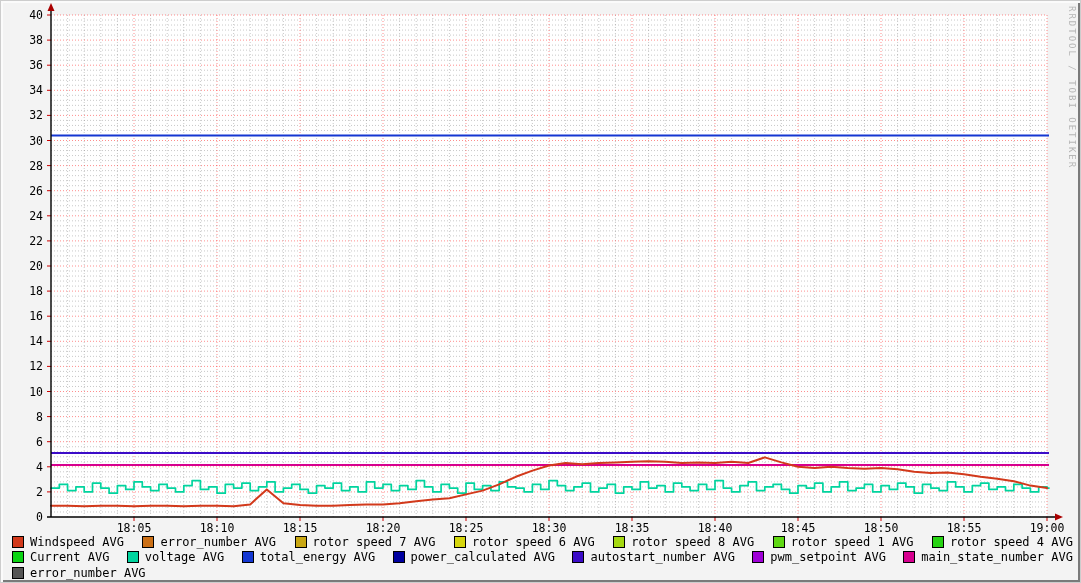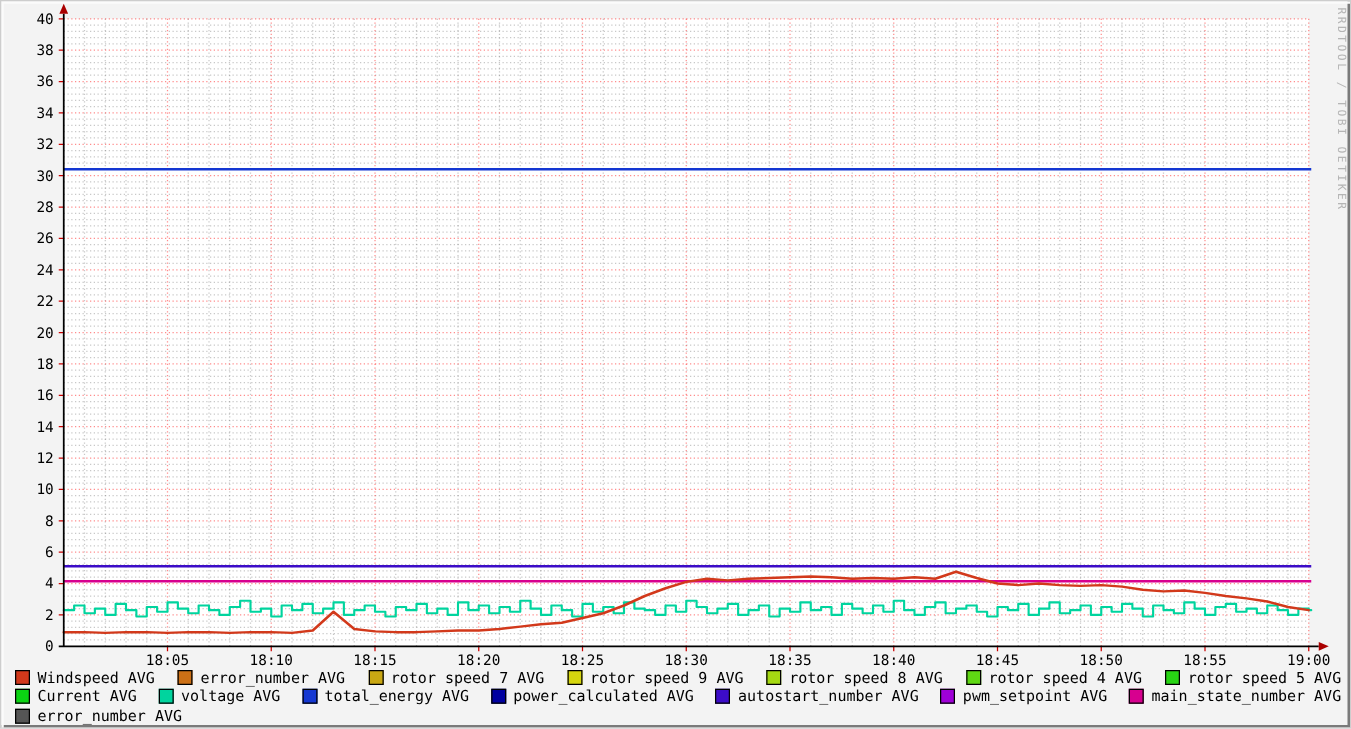--- a/index.html
+++ b/index.html
@@ -279,33 +279,33 @@
         <span class="legend-item">
           <span class="swatch" style="background: rgb(204, 112, 22);"></span>
           <span>error_number AVG</span>
         </span>
         <span class="legend-item">
           <span class="swatch" style="background: rgb(201, 167, 19);"></span>
           <span>rotor speed 7 AVG</span>
         </span>
         <span class="legend-item">
           <span class="swatch" style="background: rgb(214, 214, 14);"></span>
-          <span>rotor speed 9 AVG</span>
+          <span>rotor speed 6 AVG</span>
         </span>
         <span class="legend-item">
           <span class="swatch" style="background: rgb(165, 217, 18);"></span>
           <span>rotor speed 8 AVG</span>
         </span>
         <span class="legend-item">
           <span class="swatch" style="background: rgb(95, 216, 19);"></span>
+          <span>rotor speed 1 AVG</span>
+        </span>
+        <span class="legend-item">
+          <span class="swatch" style="background: rgb(40, 212, 20);"></span>
           <span>rotor speed 4 AVG</span>
-        </span>
-        <span class="legend-item">
-          <span class="swatch" style="background: rgb(40, 212, 20);"></span>
-          <span>rotor speed 5 AVG</span>
         </span>
       </div>
       <div class="legend-row spread">
         <span class="legend-item">
           <span class="swatch" style="background: rgb(11, 212, 19);"></span>
           <span>Current AVG</span>
         </span>
         <span class="legend-item">
           <span class="swatch" style="background: rgb(0, 212, 158);"></span>
           <span>voltage AVG</span>

